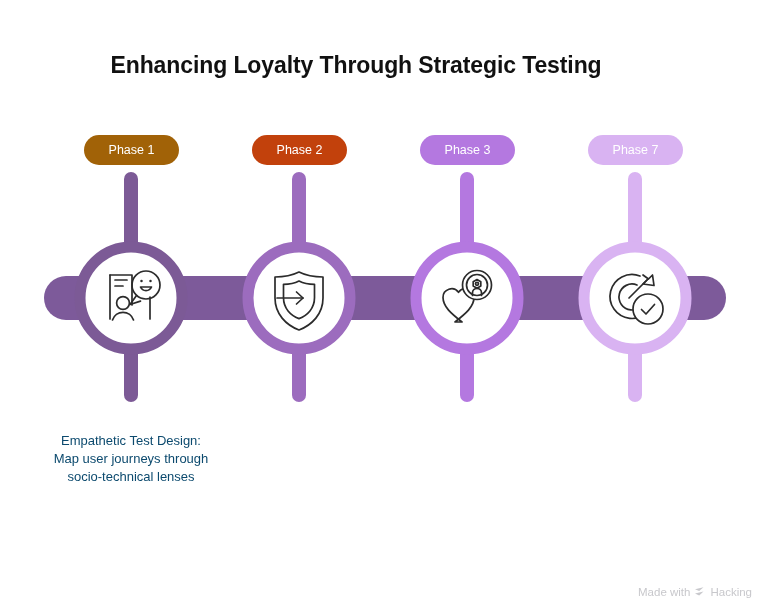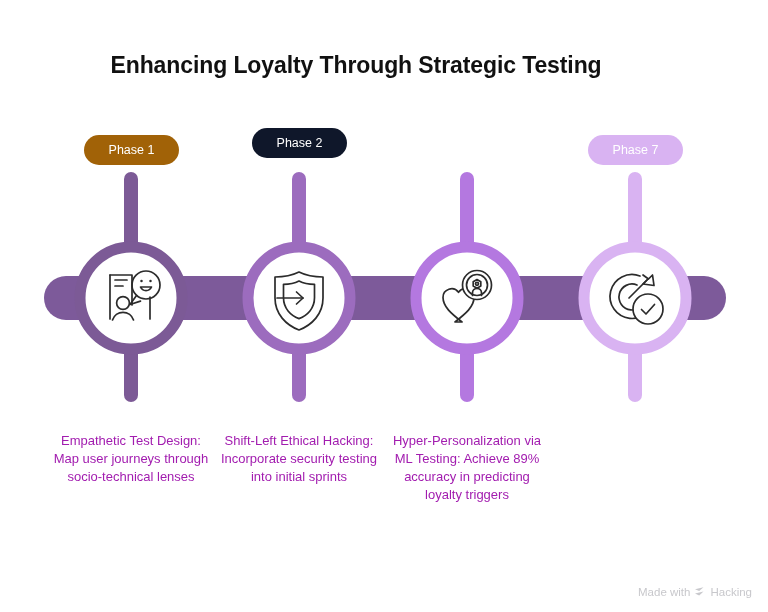--- a/index.html
+++ b/index.html
@@ -56,21 +56,21 @@
     font-size: 12.5px;
     font-weight: normal;
   }
 
   
   .caption {
     position: absolute;
     text-align: center;
     font-size: 13px;
     line-height: 18px;
-    color: #a21caf;
+    color: #0c4a6e;
     top: 432px;
   }
 
   
   #watermark {
     position: absolute;
     right: 16px;
     bottom: 14px;
     display: flex;
     align-items: center;
@@ -169,30 +169,31 @@
       <path d="M643 275 l5.5 4 4 -4 1.5 10.5 -11 -1.5 4 -4"></path>
 
       <circle cx="648" cy="309" r="15" fill="#ffffff"></circle>
       <path d="M641.5 309.5 l4.5 4.5 8.5 -9.5"></path>
     </g>
   </svg>
 
   <div class="phase-pill" style="left:84px; top:135px; width:95px; background:#a16207;">
     <span>Phase 1</span>
   </div>
-  <div class="phase-pill" style="left:252px; top:128px; width:95px; background:#0f172a;">
+  <div class="phase-pill" style="left:252px; top:135px; width:95px; background:#c2410c;">
     <span>Phase 2</span>
+  </div>
+  <div class="phase-pill" style="left:420px; top:135px; width:95px; background:#b478e0;">
+    <span>Phase 3</span>
   </div>
   <div class="phase-pill" style="left:588px; top:135px; width:95px; background:#d9b3f2;">
     <span>Phase 7</span>
   </div>
 
   <div class="caption" style="left:51px; width:160px;">Empathetic Test Design: Map user journeys through socio-technical lenses</div>
-  <div class="caption" style="left:219px; width:160px;">Shift-Left Ethical Hacking: Incorporate security testing into initial sprints</div>
-  <div class="caption" style="left:387px; width:160px;">Hyper-Personalization via ML Testing: Achieve 89% accuracy in predicting loyalty triggers</div>
 
   <div id="watermark">
     <span>Made with</span>
     <span>
       <svg width="12" height="12" viewBox="0 0 12 12">
         <path d="M1 3.2 L9.5 1.2 L5.2 5 Z" fill="#c8c8cc"></path>
         <path d="M1 7.6 L9.5 5.6 L5.2 9.4 Z" fill="#c8c8cc"></path>
       </svg>
     </span>
     <span>Hacking</span>

